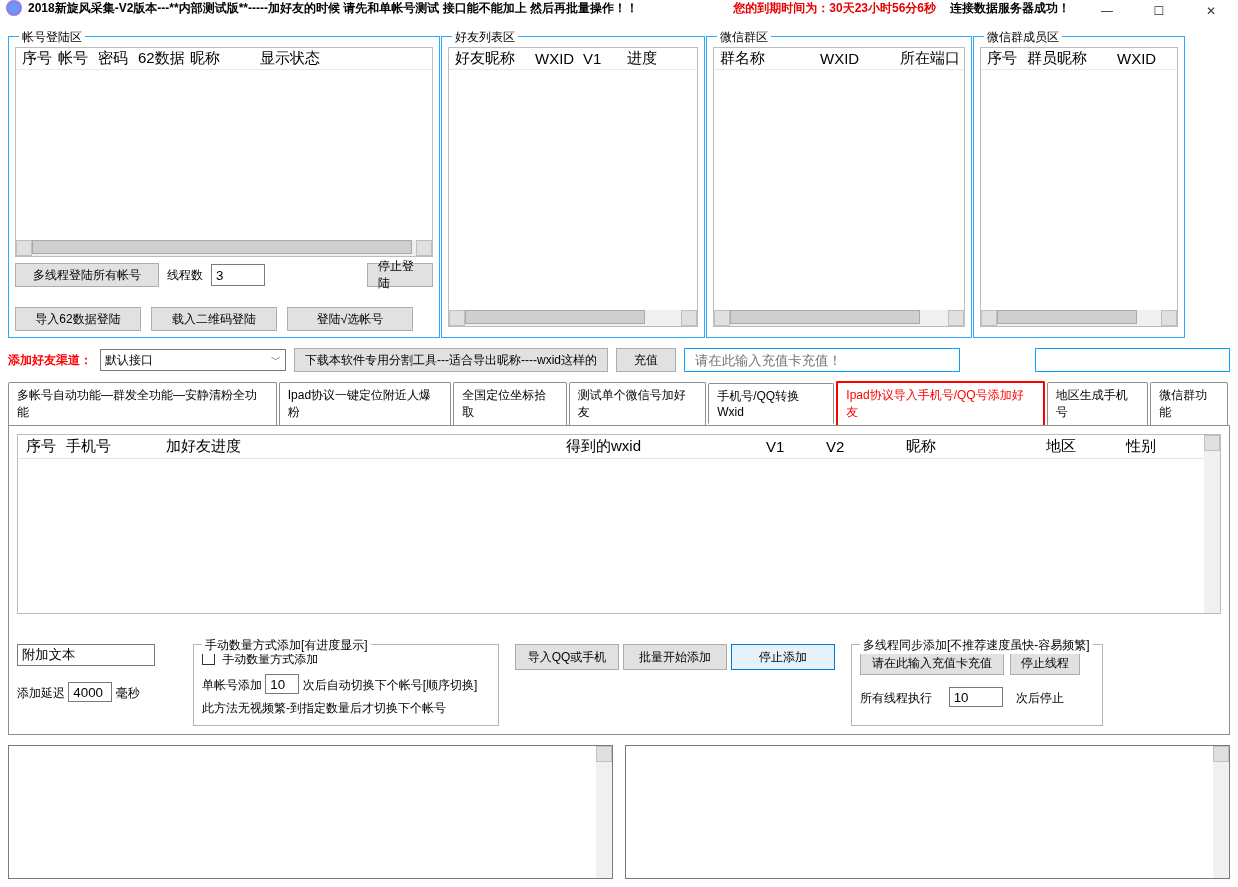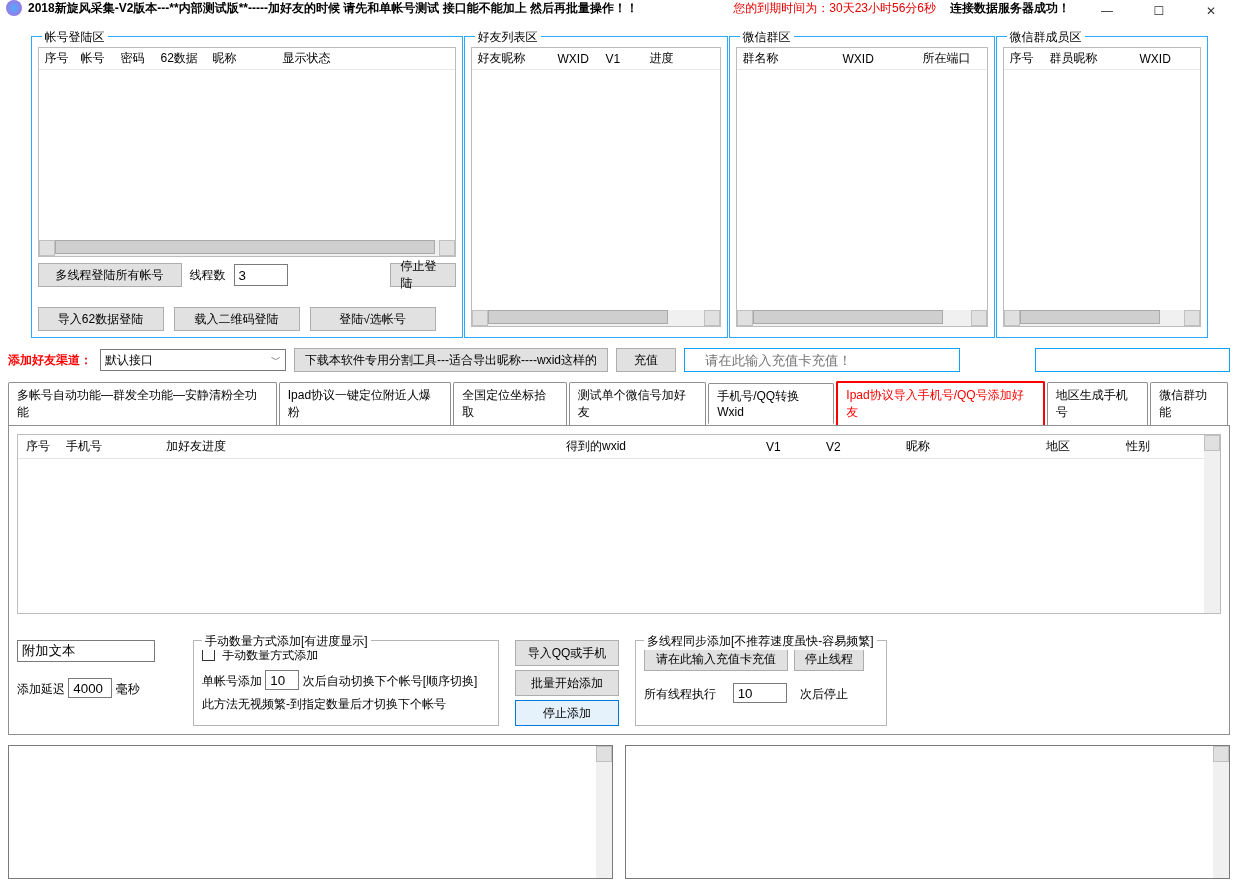--- a/index.html
+++ b/index.html
@@ -2,65 +2,65 @@
 <html><head>
 <meta charset="utf-8">
 <style>
 * { box-sizing: border-box; font-family: "Microsoft YaHei", SimSun, sans-serif; }
 body { margin: 0; padding: 0; background: #fff; width: 1238px; font-size: 12px; color: #000; }
 .title-bar { height: 30px; display: flex; align-items: flex-start; padding: 0 2px 0 6px; border-bottom: 1px solid #fff; }
 .app-icon { width: 16px; height: 16px; margin-right: 6px; background: radial-gradient(circle, #4facfe, #b465da); border-radius: 50%; }
 .title-text { flex: 0 0 auto; font-weight: bold; }
 .title-gap { flex: 1; }
 .title-info { font-weight: bold; flex: 0 0 auto; margin-right: 14px; }
-.red-bold { color: #e70000; font-weight: normal; }
+.red-bold { color: #e70000; font-weight: bold; }
 .win-btns { display: flex; gap: 22px; margin-left: 8px; margin-right: 10px; }
 .win-btn { width: 30px; height: 22px; display: flex; align-items: center; justify-content: center; font-family: Arial; color: #333; }
 .main { padding: 6px 8px 0 8px; }
-.top-row { display: flex; gap: 1px; justify-content: center; }
+.top-row { display: flex; gap: 1px; }
 .gbox { border: 1px solid #2aa9ff; position: relative; padding: 10px 6px 6px 6px; }
 .glegend { position: absolute; top: -8px; left: 10px; background: #fff; padding: 0 3px; }
 .t1 { flex: 0 0 432px; height: 302px; }
 .t2 { flex: 0 0 264px; height: 302px; }
 .t3 { flex: 0 0 266px; height: 302px; }
 .t4 { flex: 0 0 212px; height: 302px; }
 .grid { border: 1px solid #bcbcbc; background: #fff; height: 210px; overflow: hidden; position: relative; }
 .ghead { display: flex; height: 22px; align-items: center; border-bottom: 1px solid #e8e8e8; background: #fff; padding-left: 6px; }
-.gh { font-size: 12px; flex: 0 0 auto; }
+.gh { font-size: 15px; flex: 0 0 auto; }
 .hsb { position: absolute; bottom: 0; left: 0; right: 0; height: 16px; background: #f0f0f0; display: flex; }
 .hsb-arrow { width: 16px; background: #e0e0e0; border: 1px solid #c0c0c0; }
 .hsb-track { flex: 1; background: #f0f0f0; }
 .hsb-thumb { height: 14px; background: #cfcfcf; border: 1px solid #a9a9a9; }
 .vsb-arrow { height: 16px; background: #e0e0e0; border: 1px solid #c0c0c0; }
 .btn { height: 24px; border: 1px solid #adadad; background: #e1e1e1; padding: 0 10px; display: inline-flex; align-items: center; justify-content: center; cursor: default; }
 .input { height: 22px; border: 1px solid #7a7a7a; padding: 0 4px; background: #fff; }
 .row1-btns { margin-top: 6px; display: flex; align-items: center; gap: 8px; }
 .row1-row2 { margin-top: 20px; display: flex; gap: 10px; }
 .channel-row { margin-top: 10px; display: flex; align-items: center; gap: 8px; }
 .red-link { color: #ff0000; font-weight: bold; }
 .select { height: 22px; width: 186px; border: 1px solid #7a7a7a; background: #fff; padding: 0 4px; display: flex; align-items: center; justify-content: space-between; }
 .chev { font-size: 10px; color: #444; }
 .channel-btn { height: 24px; width: 314px; border: 1px solid #adadad; background: #e1e1e1; display: flex; align-items: center; justify-content: center; }
-.recharge-input { height: 24px; width: 276px; border: 1px solid #0ea0ff; background: #fff; padding: 0 20px; color: #999; }
+.recharge-input { height: 24px; width: 276px; border: 1px solid #0ea0ff; background: #fff; padding: 0 10px; color: #999; }
 .extra-input { height: 24px; width: 195px; border: 1px solid #0ea0ff; margin-left: auto; background: #fff; }
 .tabs-row { display: flex; margin-top: 8px; align-items: center; }
 .tab { border: 1px solid #8f8f8f; border-bottom: 1px solid #fff; border-radius: 2px 2px 0 0; padding: 4px 8px; background: #fff; margin-right: 2px; font-size: 12px; position: relative; top: 1px; cursor: default; }
 .tab.active { color: #ff0000; border: 2px solid #ff0000; border-bottom: 1px solid #fff; font-weight: normal; }
 .tab-body { border: 1px solid #8f8f8f; padding: 8px; height: 310px; position: relative; }
 .big-grid { border: 1px solid #bcbcbc; height: 180px; position: relative; background: #fff; }
 .bghead { display: flex; height: 24px; align-items: center; padding-left: 8px; border-bottom: 1px solid #e5e5e5; }
 .bg-vsb { position: absolute; right: 0; top: 0; bottom: 0; width: 16px; background: #f0f0f0; }
 .options-row { display: flex; gap: 16px; margin-top: 8px; position: absolute; bottom: 8px; left: 8px; right: 8px; }
 .opt-col1 { width: 160px; }
 .text-in { width: 138px; height: 22px; border: 1px solid #7a7a7a; padding: 0 4px; }
 .fs { border: 1px solid #b5b5b5; padding: 6px 8px 8px 8px; position: relative; }
 .fslegend { position: absolute; top: -8px; left: 8px; background: #fff; padding: 0 3px; }
 .cb { width: 13px; height: 13px; border: 1px solid #333; display: inline-flex; align-items: center; justify-content: center; margin-right: 4px; font-size: 11px; color: #1a6bc4; vertical-align: -2px; }
 .num-in { width: 54px; height: 20px; border: 1px solid #7a7a7a; padding: 0 4px; }
-.btns-col { display: flex; flex-direction: column; gap: 4px; }
+.btns-col { display: flex; gap: 4px; }
 .btns-col .btn { width: 104px; height: 26px; }
 .btn-hl { background: #e5f1fb; border: 1px solid #0078d7; }
 .multi-fs { width: 252px; }
 .bottom-areas { display: flex; gap: 12px; margin: 10px 0 0 0; padding: 0 8px; }
 .bottom-area { flex: 1; height: 134px; border: 1px solid #7a7a7a; background: #fff; position: relative; }
 .status-bar { margin-top: 4px; padding: 4px 10px; color: #333; display: flex; gap: 50px; }
 </style>
 </head>
 <body>
 

